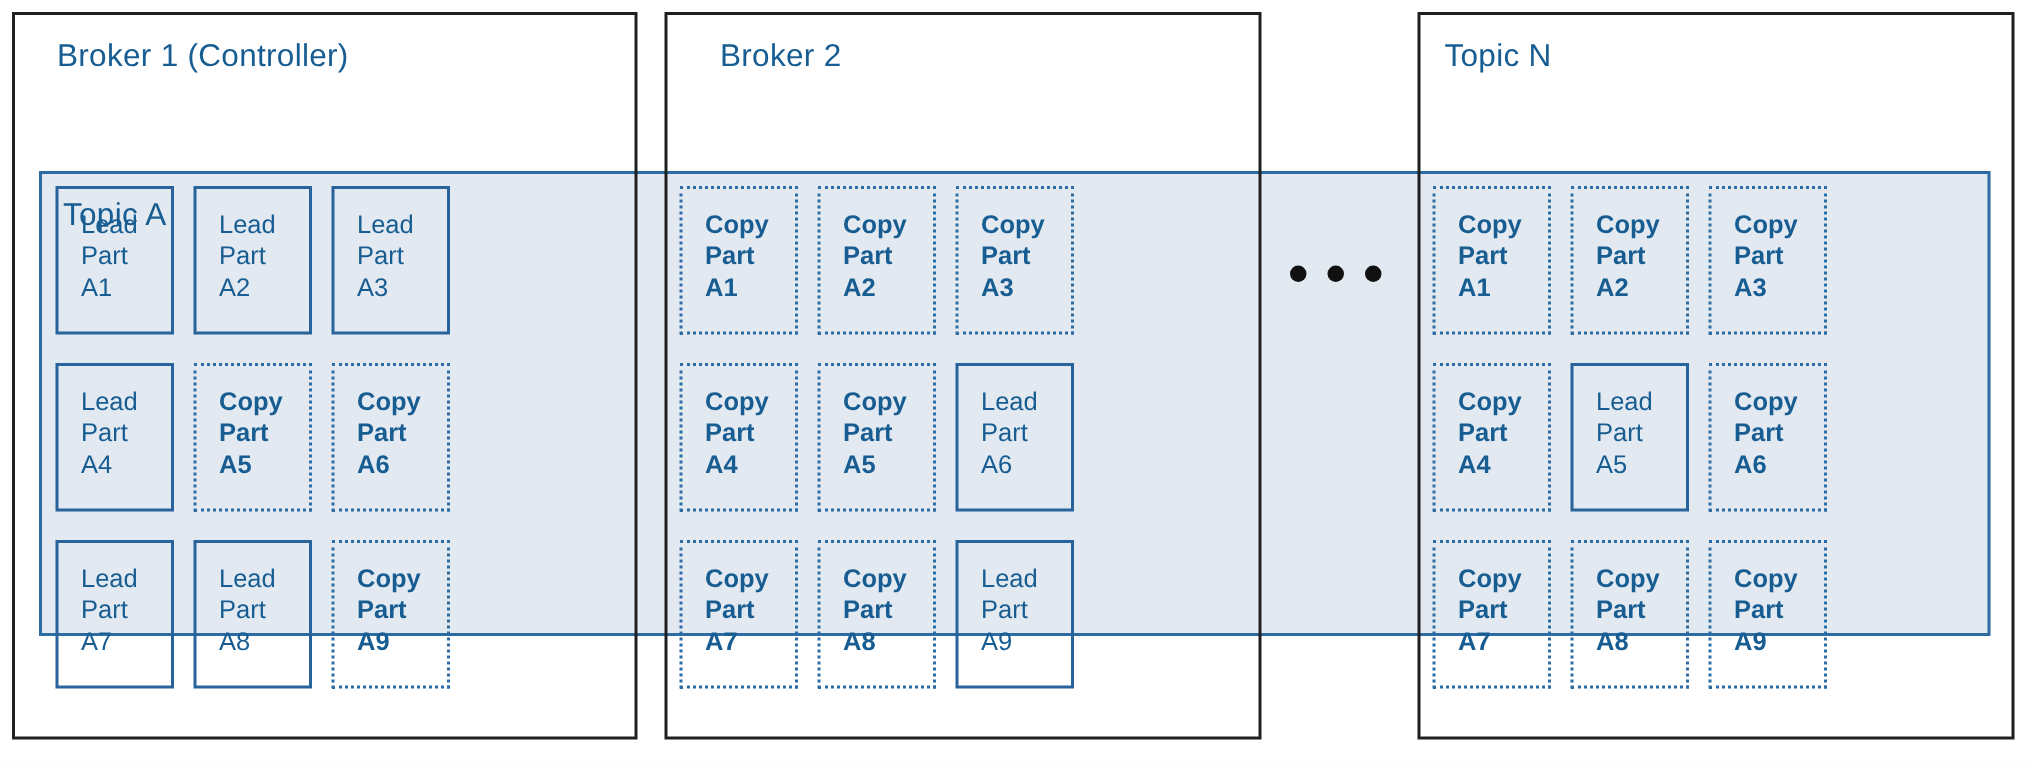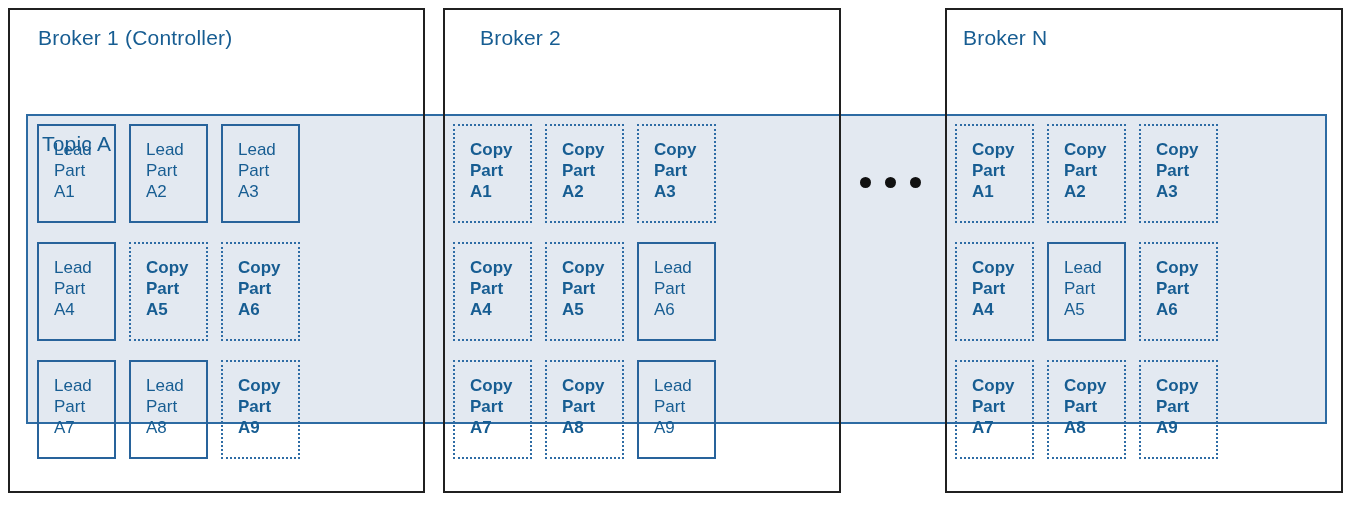--- a/index.html
+++ b/index.html
@@ -100,21 +100,21 @@
     <div class="topic-label">Topic A</div>
   </div>
 
   <div class="broker b1">
     <div class="broker-title">Broker 1 (Controller)</div>
   </div>
   <div class="broker b2">
     <div class="broker-title">Broker 2</div>
   </div>
   <div class="broker bn">
-    <div class="broker-title">Broker N</div>
+    <div class="broker-title">Topic N</div>
   </div>
 
   <div class="grid g1">
     <div class="cell lead">Lead
 Part
 A1</div>
     <div class="cell lead">Lead
 Part
 A2</div>
     <div class="cell lead">Lead

